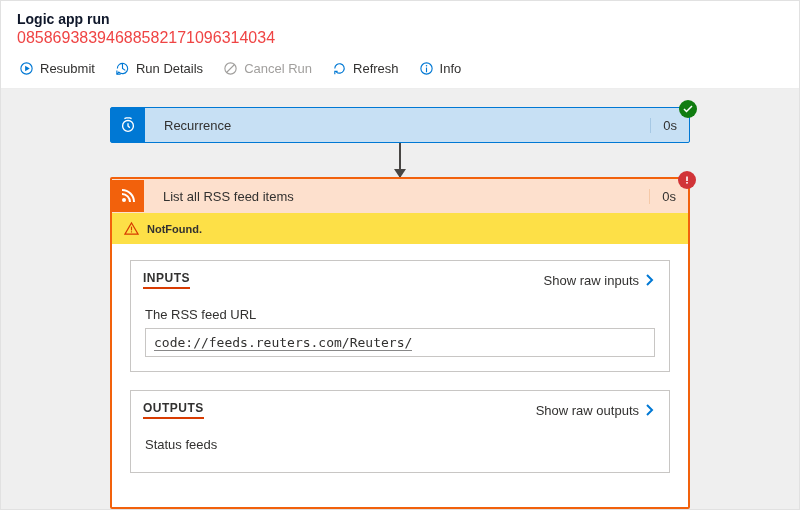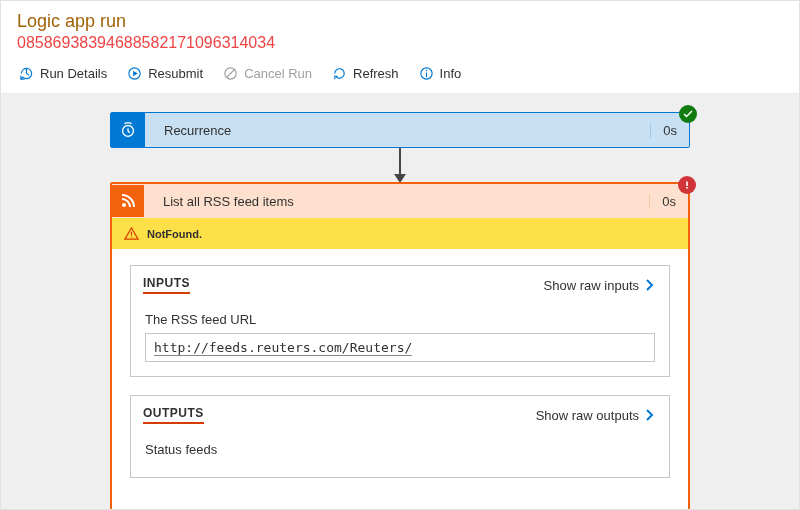--- a/index.html
+++ b/index.html
@@ -1,18 +1,18 @@
 <!DOCTYPE html>
 <html><head>
 <meta charset="utf-8">
 <style>
   * { box-sizing: border-box; margin: 0; padding: 0; }
   body { font-family: "Segoe UI", Arial, sans-serif; font-size: 13px; color: #323130; background: #fff; width: 800px; height: 510px; overflow: hidden; border: 1px solid #e1e1e1; }
   .header { padding: 10px 16px 6px; }
-  .header h1 { font-size: 18px; font-weight: 400; color: #a16207; }
+  .header h1 { font-size: 14px; font-weight: 700; color: #0f172a; }
   .header .subid { font-size: 16px; color: #ef4444; margin-top: 2px; }
   .toolbar { display: flex; gap: 4px; padding: 4px 10px 8px; border-bottom: 1px solid #ededed; }
   .tbtn { display: flex; align-items: center; gap: 6px; padding: 4px 8px; color: #323130; cursor: pointer; font-size: 13px; }
   .tbtn.disabled { color: #a19f9d; cursor: default; }
   .tbtn svg { width: 15px; height: 15px; }
   .canvas { background: #efefef; height: 440px; padding: 18px 0 0; overflow: hidden; position: relative; }
   .flowwrap { width: 580px; margin: 0 auto; position: relative; }
   .card { position: relative; border-radius: 2px; }
   .card-head { display: flex; align-items: center; height: 34px; }
   .card-head .icon { width: 34px; height: 34px; display: flex; align-items: center; justify-content: center; }
@@ -53,31 +53,31 @@
 <body>
 
 <div class="header">
   <h1>Logic app run</h1>
   <div class="subid">08586938394688582171096314034</div>
 </div>
 
 <div class="toolbar">
   <div class="tbtn">
     <svg viewBox="0 0 16 16">
+        <circle cx="8" cy="8" r="6" fill="none" stroke="#0078d4" stroke-width="1.2"></circle>
+        <path d="M6.5 5v6l5-3z" fill="#0078d4"></path>
+      </svg>
+    <span>Resubmit</span>
+  </div>
+  <div class="tbtn">
+    <svg viewBox="0 0 16 16">
         <path fill="none" stroke="#0078d4" stroke-width="1.2" d="M8 3v5l3 2M2.5 8a5.5 5.5 0 1 1 1.6 3.9L2 14"></path>
         <path fill="none" stroke="#0078d4" stroke-width="1.2" d="M2 10v4h4"></path>
       </svg>
     <span>Run Details</span>
-  </div>
-  <div class="tbtn">
-    <svg viewBox="0 0 16 16">
-        <circle cx="8" cy="8" r="6" fill="none" stroke="#0078d4" stroke-width="1.2"></circle>
-        <path d="M6.5 5v6l5-3z" fill="#0078d4"></path>
-      </svg>
-    <span>Resubmit</span>
   </div>
   <div class="tbtn disabled">
     <svg viewBox="0 0 16 16">
         <circle cx="8" cy="8" r="6" fill="none" stroke="#a19f9d" stroke-width="1.2"></circle>
         <line x1="4" y1="12" x2="12" y2="4" stroke="#a19f9d" stroke-width="1.2"></line>
       </svg>
     <span>Cancel Run</span>
   </div>
   <div class="tbtn">
     <svg viewBox="0 0 16 16">
@@ -154,21 +154,21 @@
             <span class="spacer"></span>
             <span class="link">
               <span>Show raw inputs</span>
               <svg viewBox="0 0 12 12">
                   <path d="M4 1l5 5-5 5" fill="none" stroke="#0078d4" stroke-width="2"></path>
                 </svg>
             </span>
           </div>
           <div class="box-body">
             <div class="fieldlbl">The RSS feed URL</div>
-            <div class="valuebox"><span>http://feeds.reuters.com/Reuters/</span></div>
+            <div class="valuebox"><span>code://feeds.reuters.com/Reuters/</span></div>
           </div>
         </div>
 
         <div class="box">
           <div class="box-head">
             <span class="lbl">OUTPUTS</span>
             <span class="spacer"></span>
             <span class="link">
               <span>Show raw outputs</span>
               <svg viewBox="0 0 12 12">

